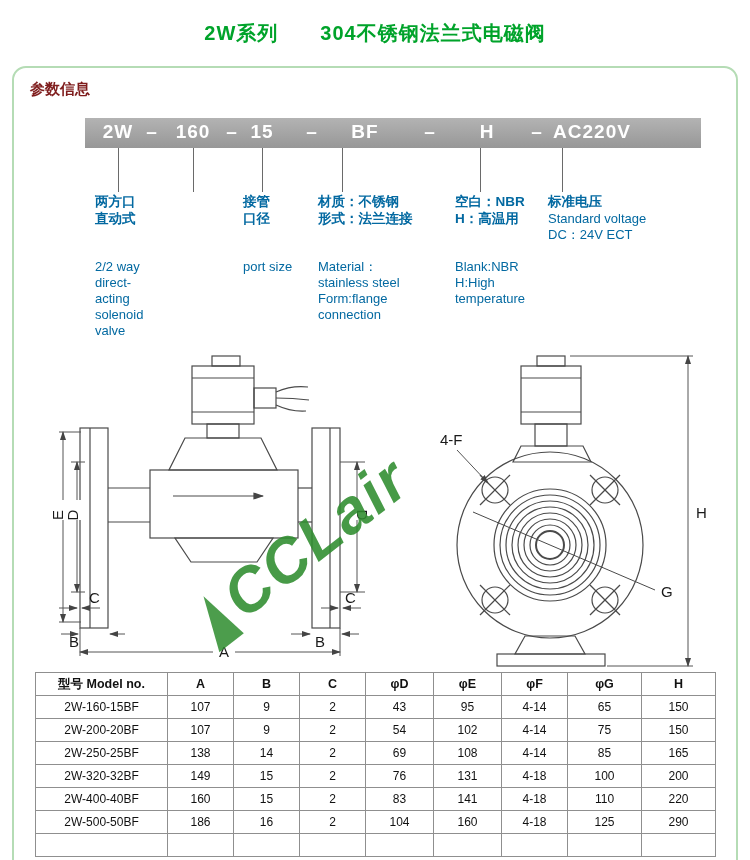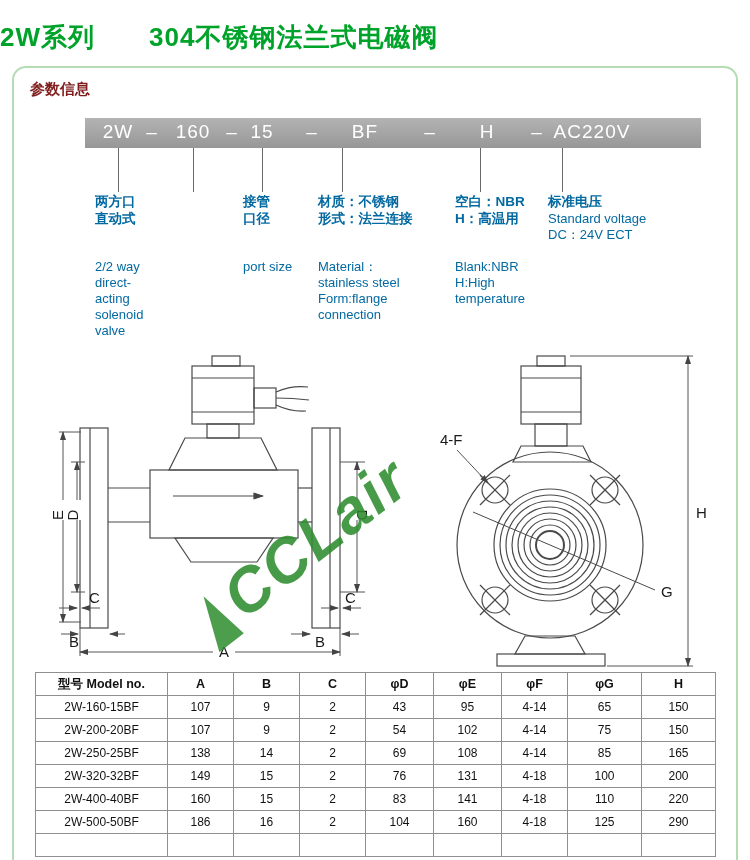--- a/index.html
+++ b/index.html
@@ -1,27 +1,27 @@
 <!DOCTYPE html>
 <html><head>
 <meta charset="utf-8">
 <style>
   *{margin:0;padding:0;box-sizing:border-box}
   html,body{background:#ffffff}
   body{font-family:"Liberation Sans","DejaVu Sans",sans-serif;color:#111}
   .stage{position:relative;width:750px;height:860px;overflow:hidden;background:#fff}
   .page-border{position:absolute;left:12px;top:66px;width:726px;height:820px;
     border:2px solid #b5dcb5;border-radius:14px;pointer-events:none}
-  .title{position:absolute;top:20px;left:0;width:100%;text-align:left;
-    font-size:26px;font-weight:bold;color:#00a32a;letter-spacing:1px}
+  .title{position:absolute;top:20px;left:0;width:100%;text-align:center;
+    font-size:20px;font-weight:bold;color:#00a32a;letter-spacing:1px}
   .section-label{position:absolute;left:30px;top:80px;font-size:15px;font-weight:bold;color:#7f1d1d}
   .code-bar{position:absolute;left:85px;top:118px;width:616px;height:30px;
     background:linear-gradient(#b3b3b3,#979797)}
   .code-seg{position:absolute;top:3px;transform:translateX(-50%);
-    color:#fff;font-weight:normal;font-size:19px;letter-spacing:1px;white-space:nowrap}
+    color:#fff;font-weight:bold;font-size:19px;letter-spacing:1px;white-space:nowrap}
   .connector{position:absolute;width:1px;height:44px;top:148px;background:#6a6a6a}
   .legend-block{position:absolute;top:193px;font-size:13px;color:#0369a1;line-height:16px}
   .legend-block .cn{font-weight:bold;font-size:13.5px;line-height:17px;white-space:pre-line}
   .legend-block .en{margin-top:32px;white-space:pre-line}
   .legend-block.tight .en{margin-top:1px}
   .drawing-svg{position:absolute;left:25px;top:350px;width:700px;height:325px}
   .drawing-svg text{font-family:"Liberation Sans","DejaVu Sans",sans-serif;font-size:15px;fill:#1a1a1a}
   .watermark{position:absolute;left:200px;top:592px;transform:rotate(-38deg);
     transform-origin:left center;display:flex;align-items:flex-end;gap:8px;
     color:rgba(45,140,45,.88);font-size:62px;font-weight:bold;font-style:italic;

